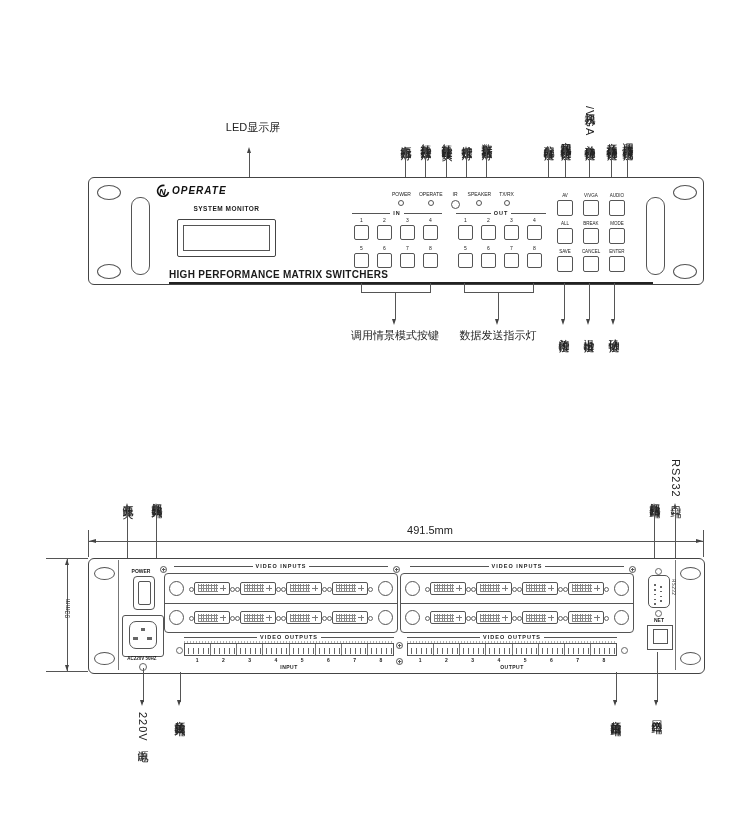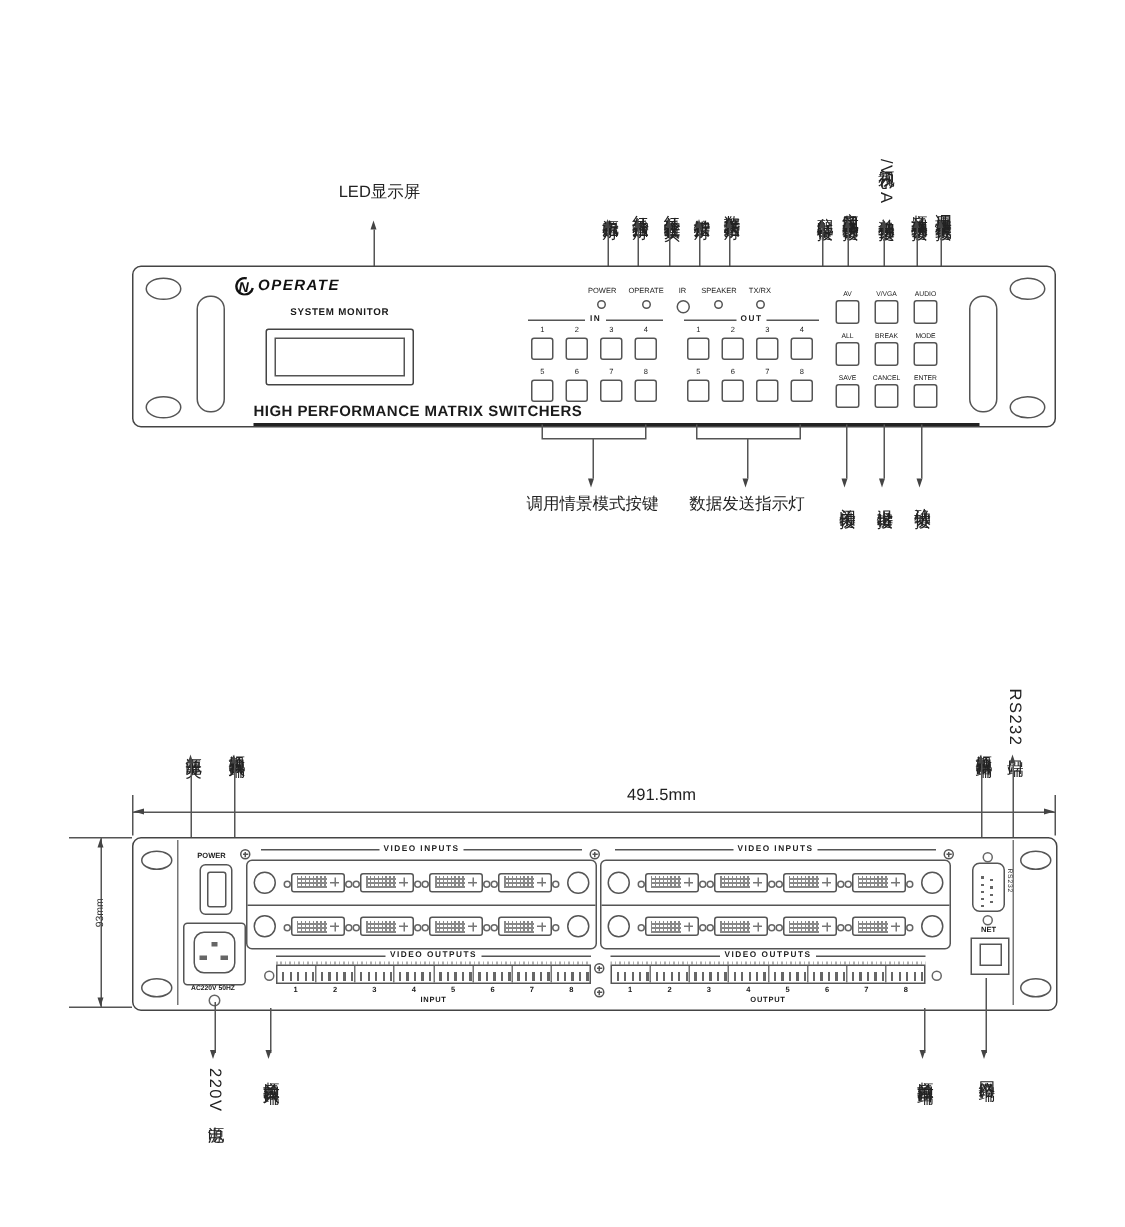--- a/index.html
+++ b/index.html
@@ -378,21 +378,21 @@
   <div class="au" style="left:652px;top:503px;"></div>
   <div class="ln" style="left:654px;top:509px;width:1px;height:103px;"></div>
   <div class="ln" style="left:632px;top:612px;width:23px;height:1px;"></div>
 
   <div class="vcol" style="left:669px;bottom:318px;">
       <span class="vtxt">RS232端口</span>
     </div>
   <div class="au" style="left:673px;top:503px;"></div>
   <div class="ln" style="left:675px;top:509px;width:1px;height:64px;"></div>
 
-  <div class="dimtxt" style="left:396px;top:524px;width:90px;">491.5mm</div>
+  <div class="dimtxt" style="left:385px;top:524px;width:90px;">491.5mm</div>
   <div class="ln" style="left:88px;top:541px;width:616px;height:1px;"></div>
   <div class="al" style="left:89px;top:538.5px;"></div>
   <div class="ar" style="left:696px;top:538.5px;"></div>
   <div class="ln" style="left:88px;top:530px;width:1px;height:27px;"></div>
   <div class="ln" style="left:703px;top:530px;width:1px;height:27px;"></div>
 
   <div class="ln" style="left:46px;top:558px;width:42px;height:1px;"></div>
   <div class="ln" style="left:46px;top:671px;width:42px;height:1px;"></div>
   <div class="ln" style="left:67px;top:558px;width:1px;height:114px;"></div>
   <div class="au" style="left:64.5px;top:559px;"></div>

